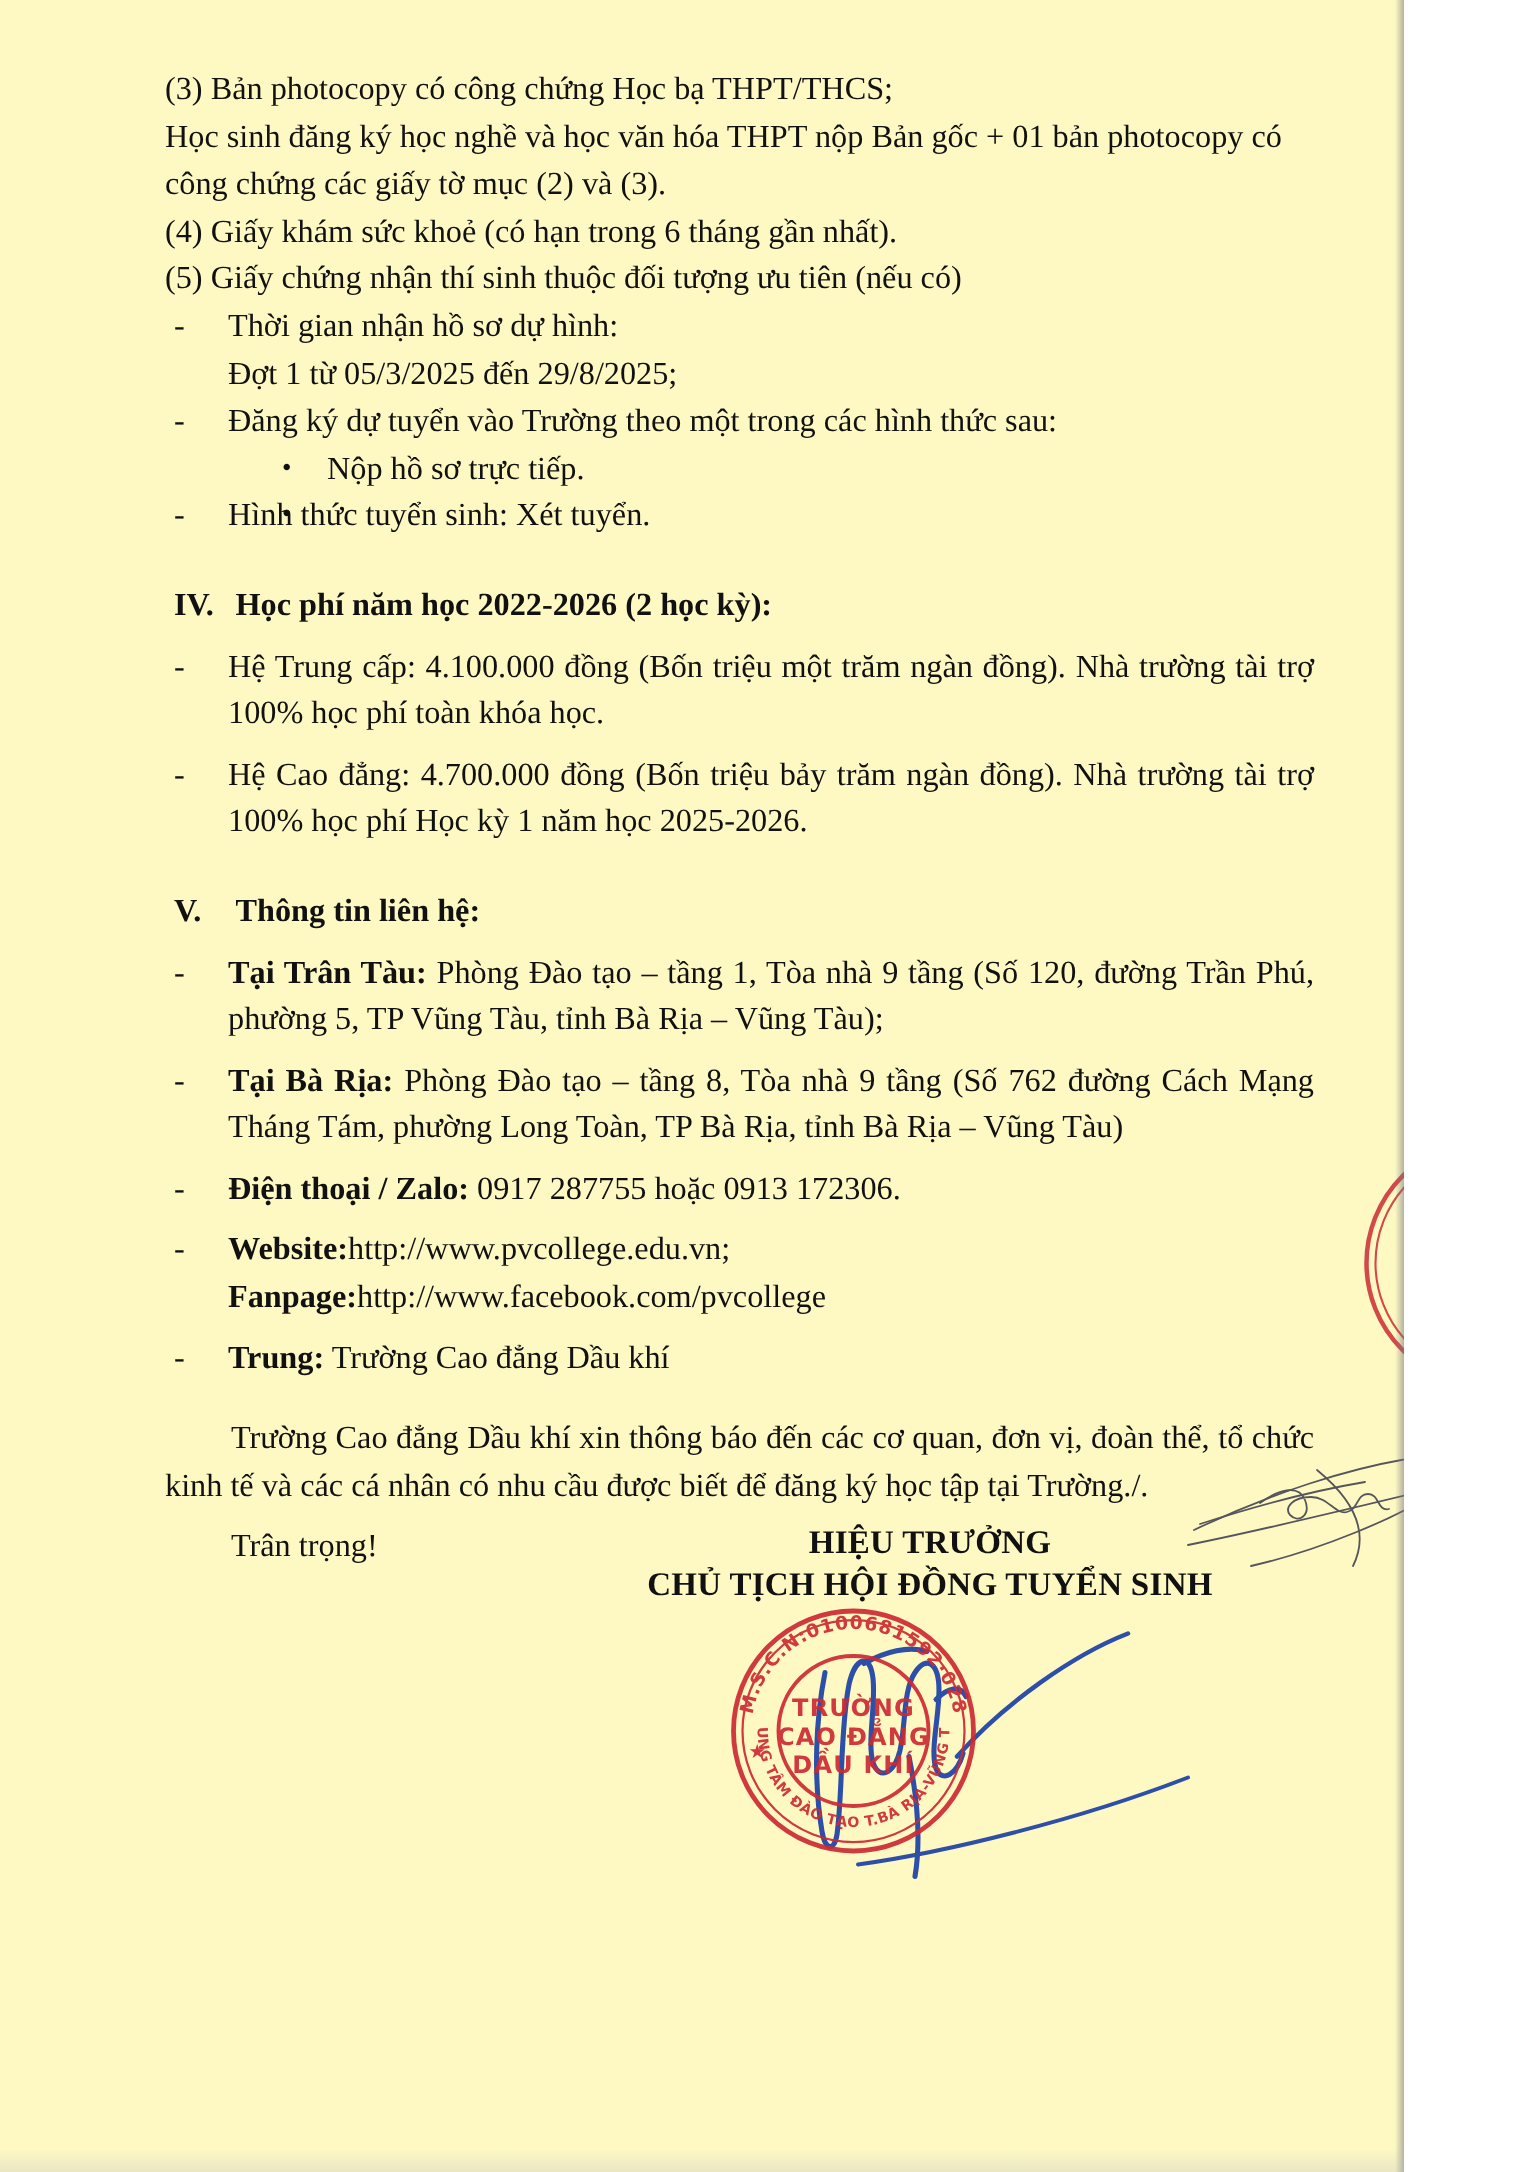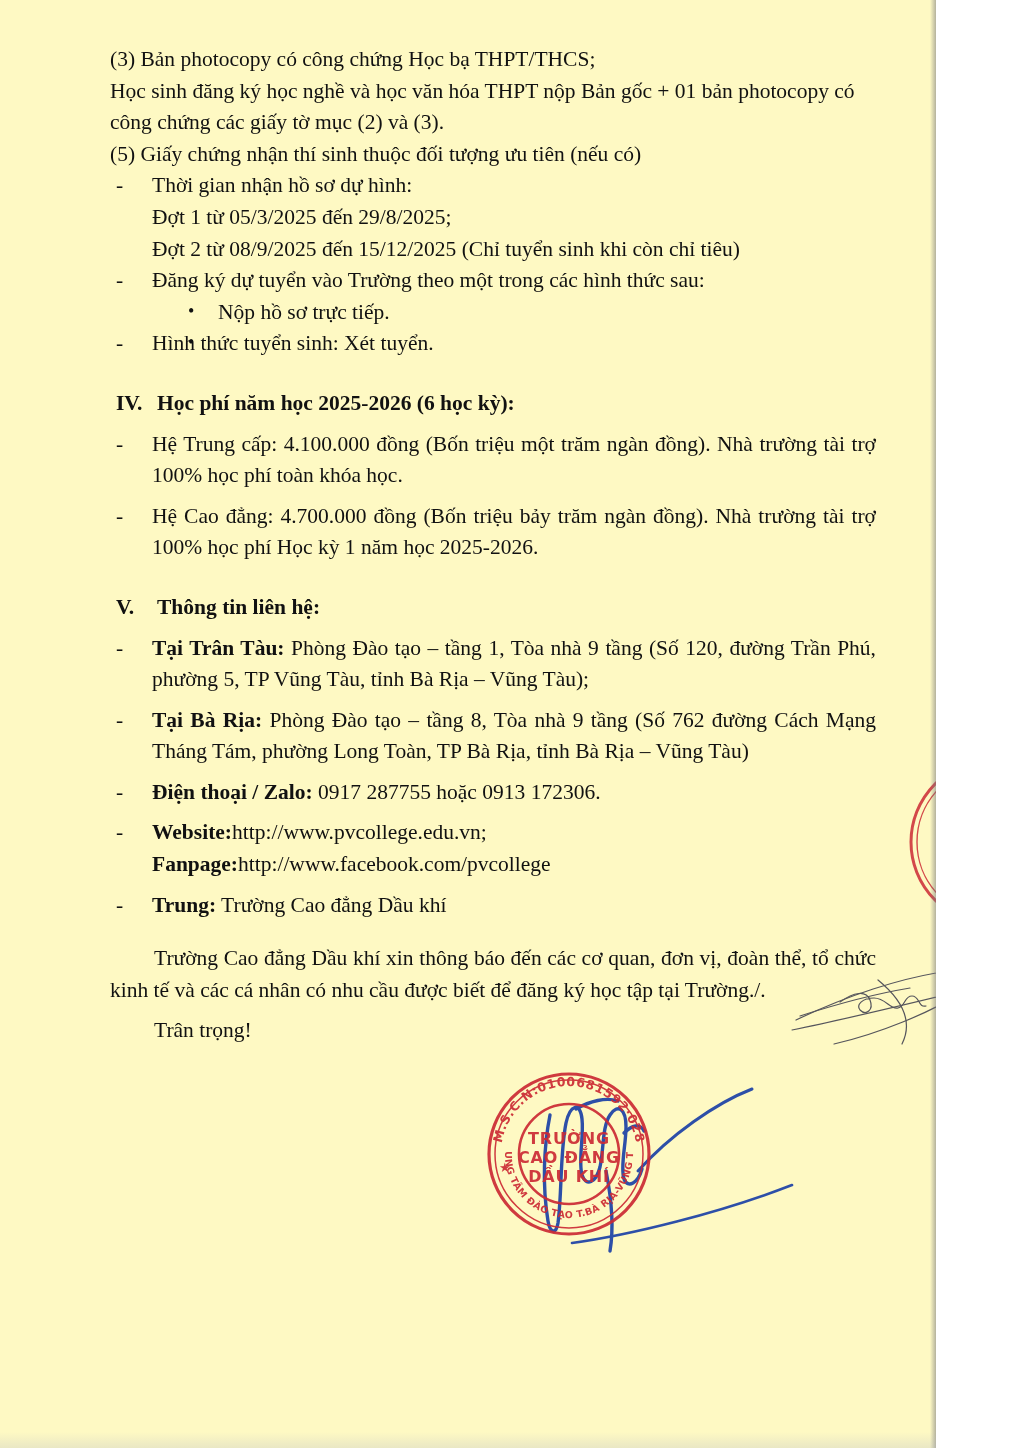--- a/index.html
+++ b/index.html
@@ -175,27 +175,27 @@
 </head>
 <body>
 
 <div class="page">
 
   <div class="body-text">
 
     <div class="ln">(3) Bản photocopy có công chứng Học bạ THPT/THCS;</div>
     <div class="ln ital">Học sinh đăng ký học nghề và học văn hóa THPT nộp Bản gốc + 01 bản photocopy có</div>
     <div class="ln ital">công chứng các giấy tờ mục (2) và (3).</div>
+    <div class="ln">(4) Giấy khám sức khoẻ (có hạn trong 6 tháng gần nhất).</div>
     <div class="ln">(5) Giấy chứng nhận thí sinh thuộc đối tượng ưu tiên (nếu có)</div>
 
     <div class="row">
       <span class="dash">-</span>
       <span class="cont">Thời gian nhận hồ sơ dự hình:</span>
       <span class="cont">Đợt 1 từ 05/3/2025 đến 29/8/2025;</span>
-      <span class="cont">Đợt 2 từ 08/9/2025 đến 15/12/2025 (Chỉ tuyển sinh khi còn chỉ tiêu)</span>
     </div>
 
     <div class="row">
       <span class="dash">-</span>
       <span class="cont">Đăng ký dự tuyển vào Trường theo một trong các hình thức sau:</span>
     </div>
 
     <div class="brow">
       <span class="bullet">•</span>
       <span>Nộp hồ sơ trực tiếp.</span>
@@ -207,21 +207,21 @@
 
     <div class="row">
       <span class="dash">-</span>
       <span class="cont">Hình thức tuyển sinh: Xét tuyển.</span>
     </div>
 
     <div class="gap-m"></div>
 
     <div class="sec-head">
       <span class="numeral">IV.</span>
-      <span>Học phí năm học 2025-2026 (6 học kỳ):</span>
+      <span>Học phí năm học 2022-2026 (2 học kỳ):</span>
     </div>
 
     <div class="gap-s"></div>
 
     <div class="row just">
       <span class="dash">-</span>
       <span>Hệ Trung cấp: 4.100.000 đồng (Bốn triệu một trăm ngàn đồng). Nhà trường tài trợ 100% học phí toàn khóa học.</span>
     </div>
 
     <div class="gap-s"></div>
@@ -276,20 +276,24 @@
     <div class="gap-l"></div>
 
     <div class="indent-par">Trường Cao đẳng Dầu khí xin thông báo đến các cơ quan, đơn vị, đoàn thể, tổ chức kinh tế và các cá nhân có nhu cầu được biết để đăng ký học tập tại Trường./.</div>
 
     <div class="gap-s"></div>
 
     <div class="indent-par">Trân trọng!</div>
 
   </div>
 
+  <div class="sig-block">
+    <div class="sig-title">HIỆU TRƯỞNG</div>
+    <div class="sig-title">CHỦ TỊCH HỘI ĐỒNG TUYỂN SINH</div>
+  </div>
 
   <svg class="pen-sig" viewBox="0 0 215 112">
     <g fill="none" stroke="#55555c" stroke-width="1.2" stroke-linecap="round">
       <path d="M14 62 C 60 40, 120 18, 175 12 C 192 10, 196 22, 176 36 C 150 54, 96 76, 52 86"></path>
       <path d="M18 58 C 52 47, 92 36, 128 30"></path>
       <path d="M58 44 C 72 34, 84 32, 88 42 C 92 52, 84 58, 78 52 C 74 47, 80 40, 92 40 C 104 40, 108 52, 116 50 C 124 48, 122 38, 130 38 C 138 38, 136 50, 144 48"></path>
       <path d="M96 22 C 118 40, 132 62, 120 86"></path>
       <path d="M10 72 C 70 60, 150 40, 200 28"></path>
     </g>
   </svg>

